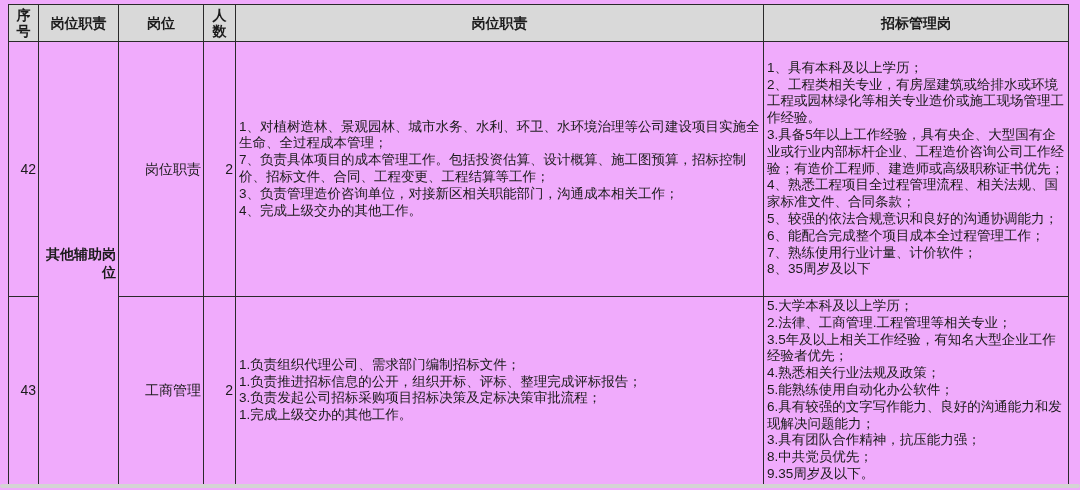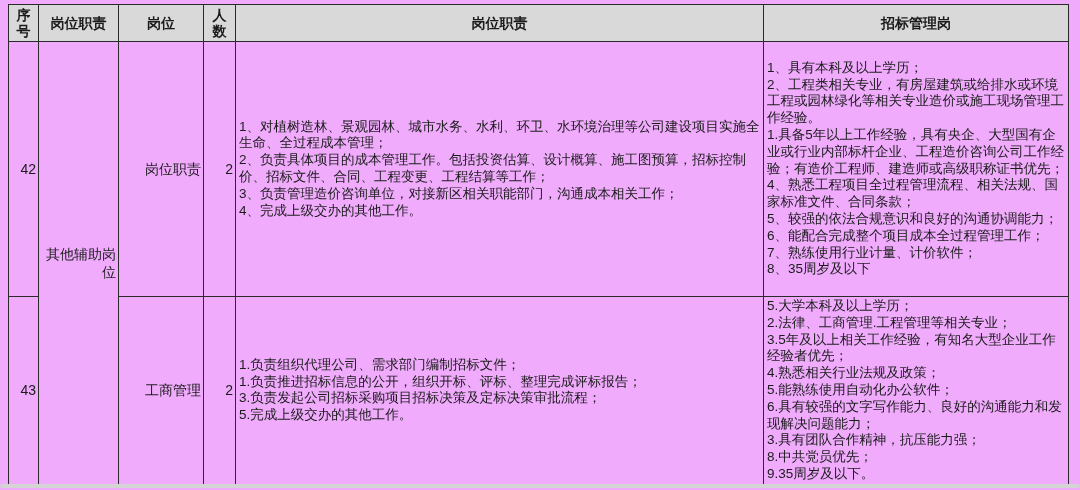--- a/index.html
+++ b/index.html
@@ -44,21 +44,21 @@
   tr.row-42 { height: 255px; }
   tr.row-43 { height: 181px; }
   td.cell-center {
     text-align: right;
     vertical-align: middle;
     font-size: 14px;
     padding: 1px 2px;
     line-height: 18px;
   }
   td.cell-group {
-    font-weight: normal;
+    font-weight: bold;
   }
   td.cell-text {
     text-align: left;
     vertical-align: middle;
     font-size: 13.5px;
     line-height: 16.8px;
     padding: 1px 3px 1px 3px;
   }
   td.cell-text .item {
     margin: 0;
@@ -99,44 +99,44 @@
       </tr>
     </thead>
     <tbody>
       <tr class="row-42">
         <td class="cell-center">42</td>
         <td class="cell-center cell-group" rowspan="2">其他辅助岗位</td>
         <td class="cell-center">岗位职责</td>
         <td class="cell-center">2</td>
         <td class="cell-text">
           <div class="item">1、对植树造林、景观园林、城市水务、水利、环卫、水环境治理等公司建设项目实施全生命、全过程成本管理；</div>
-          <div class="item">2、负责具体项目的成本管理工作。包括投资估算、设计概算、施工图预算，招标控制价、招标文件、合同、工程变更、工程结算等工作；</div>
+          <div class="item">7、负责具体项目的成本管理工作。包括投资估算、设计概算、施工图预算，招标控制价、招标文件、合同、工程变更、工程结算等工作；</div>
           <div class="item">3、负责管理造价咨询单位，对接新区相关职能部门，沟通成本相关工作；</div>
           <div class="item">4、完成上级交办的其他工作。</div>
         </td>
         <td class="cell-text">
           <div class="item">1、具有本科及以上学历；</div>
           <div class="item">2、工程类相关专业，有房屋建筑或给排水或环境工程或园林绿化等相关专业造价或施工现场管理工作经验。</div>
-          <div class="item">1.具备5年以上工作经验，具有央企、大型国有企业或行业内部标杆企业、工程造价咨询公司工作经验；有造价工程师、建造师或高级职称证书优先；</div>
+          <div class="item">3.具备5年以上工作经验，具有央企、大型国有企业或行业内部标杆企业、工程造价咨询公司工作经验；有造价工程师、建造师或高级职称证书优先；</div>
           <div class="item">4、熟悉工程项目全过程管理流程、相关法规、国家标准文件、合同条款；</div>
           <div class="item">5、较强的依法合规意识和良好的沟通协调能力；</div>
           <div class="item">6、能配合完成整个项目成本全过程管理工作；</div>
           <div class="item">7、熟练使用行业计量、计价软件；</div>
           <div class="item">8、35周岁及以下</div>
         </td>
       </tr>
       <tr class="row-43">
         <td class="cell-center">43</td>
         <td class="cell-center">工商管理</td>
         <td class="cell-center">2</td>
         <td class="cell-text">
           <div class="item">1.负责组织代理公司、需求部门编制招标文件；</div>
           <div class="item">1.负责推进招标信息的公开，组织开标、评标、整理完成评标报告；</div>
           <div class="item">3.负责发起公司招标采购项目招标决策及定标决策审批流程；</div>
-          <div class="item">5.完成上级交办的其他工作。</div>
+          <div class="item">1.完成上级交办的其他工作。</div>
         </td>
         <td class="cell-text">
           <div class="item">5.大学本科及以上学历；</div>
           <div class="item">2.法律、工商管理.工程管理等相关专业；</div>
           <div class="item">3.5年及以上相关工作经验，有知名大型企业工作经验者优先；</div>
           <div class="item">4.熟悉相关行业法规及政策；</div>
           <div class="item">5.能熟练使用自动化办公软件；</div>
           <div class="item">6.具有较强的文字写作能力、良好的沟通能力和发现解决问题能力；</div>
           <div class="item">3.具有团队合作精神，抗压能力强；</div>
           <div class="item">8.中共党员优先；</div>

